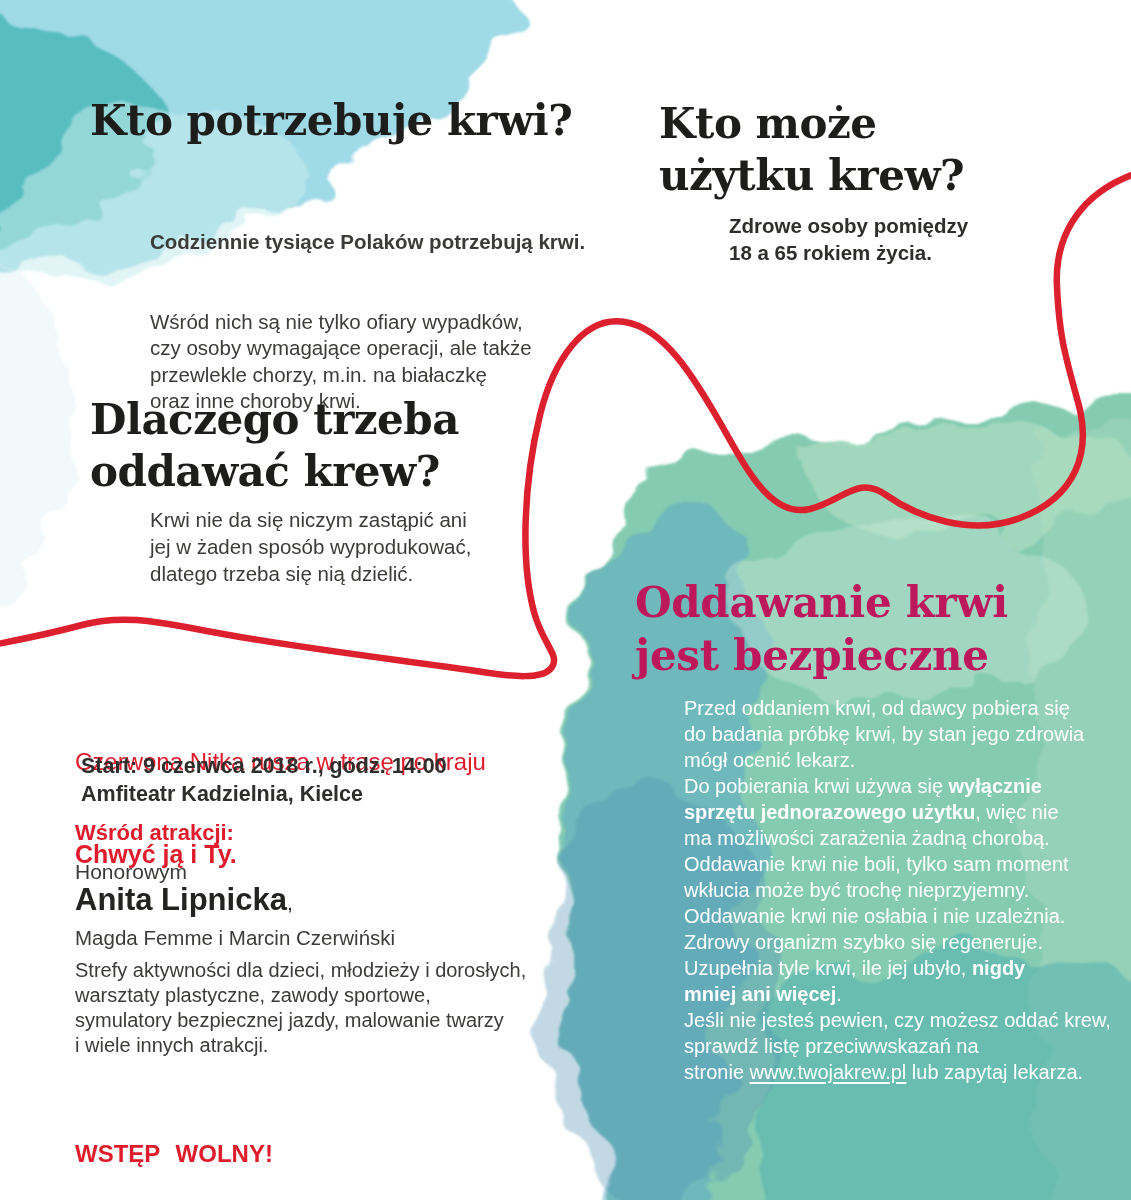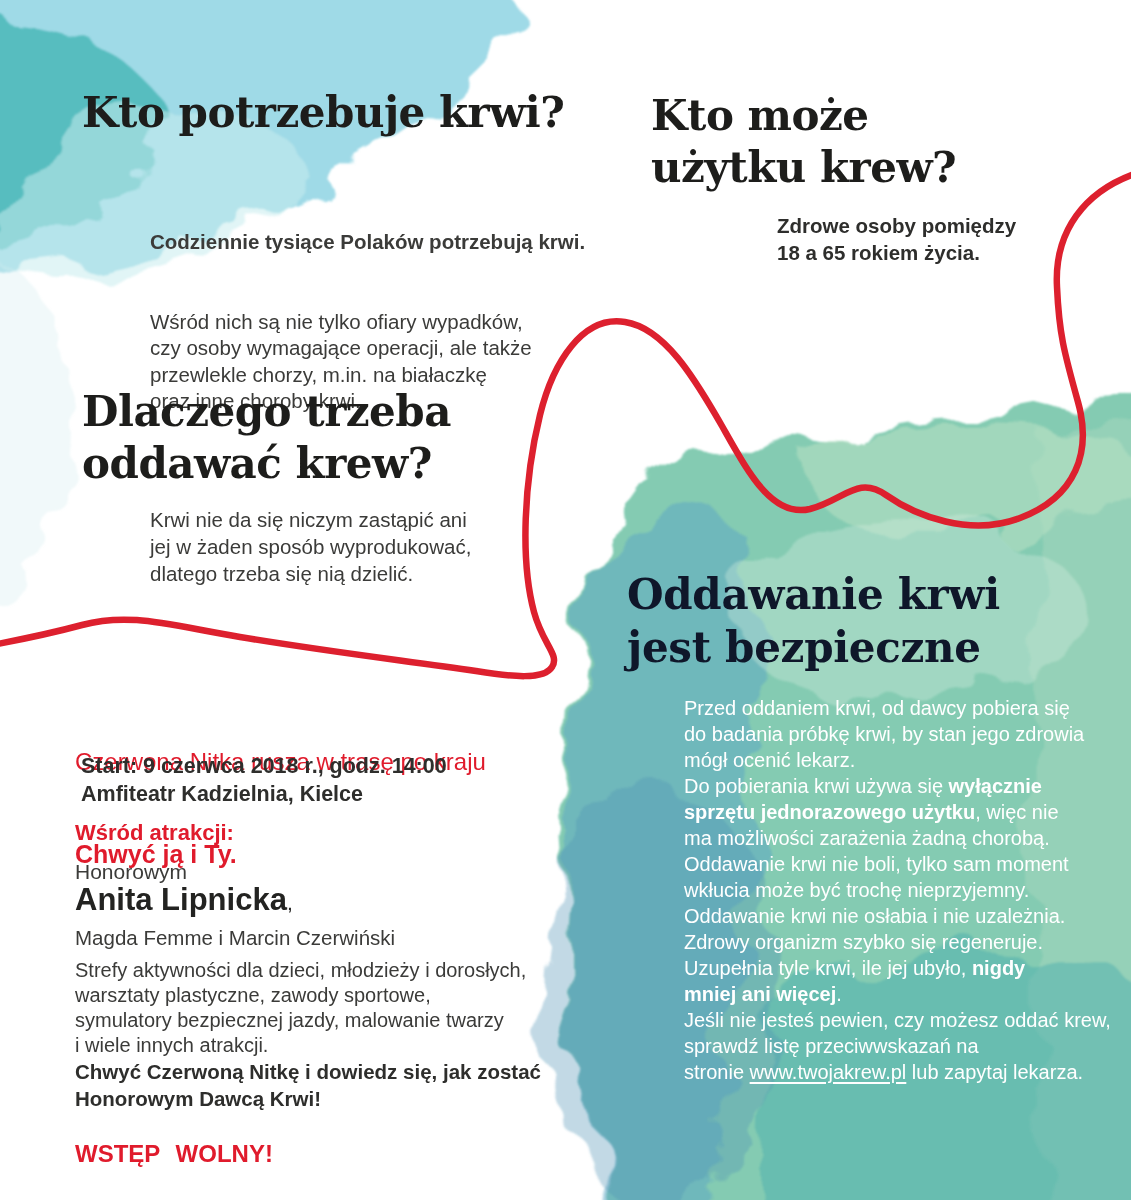--- a/index.html
+++ b/index.html
@@ -6,46 +6,46 @@
   .poster {
     position:relative; width:1131px; height:1200px;
     background:#ffffff; overflow:hidden;
     font-family:"Liberation Sans", sans-serif;
     color:#3b3b39;
   }
   .bg { position:absolute; left:0; top:0; width:1131px; height:1200px; z-index:0; }
   .txt { position:absolute; z-index:2; white-space:pre; }
   .h {
     font-family:"DejaVu Serif", serif; font-weight:700;
-    color:#1d1d1b; letter-spacing:-0.5px; margin:8px;
+    color:#1d1d1b; letter-spacing:-0.5px; margin:16px;
   }
   .b { font-weight:700; }
   .red { color:#e01b2c; }
 
   .who-needs-h   { left:74px;  top:80px;  font-size:42px; line-height:50px; }
   .who-needs-p   { left:150px; top:176px; font-size:20.5px; line-height:26.5px; }
   .who-can-h     { left:643px; top:82px;  font-size:42px; line-height:52px; }
-  .who-can-p     { left:729px; top:212px; font-size:20.5px; line-height:27px; font-weight:700; color:#2e2e2c;margin-left:48px; }
+  .who-can-p     { left:729px; top:212px; font-size:20.5px; line-height:27px; font-weight:700; color:#2e2e2c; }
   .why-h         { left:74px;  top:378px; font-size:42px; line-height:52px; }
   .why-p         { left:150px; top:506px; font-size:20.5px; line-height:27px; }
 
   .tour-red      { left:75px;  top:684px; line-height:31px; }
   .tour-line1    { font-size:24px; }
   .tour-line2    { font-size:25px; font-weight:700; }
   .start-info    { left:81px;  top:752px; font-size:21.5px; line-height:28px; font-weight:700; color:#2e2e2c; }
   .attractions   { left:75px;  top:820px; font-size:22px; font-weight:700; }
   .concerts      { left:75px;  top:860px; font-size:21px; }
   .headliner-row { left:75px;  top:882px; font-size:31px; font-weight:700; color:#232321;text-align:right; }
   .headliner-comma { font-size:21px; font-weight:400; }
   .other-artists { left:75px;  top:926px; font-size:20.5px; }
   .activities    { left:75px;  top:958px; font-size:20px; line-height:25px; }
   .cta           { left:75px;  top:1058px; font-size:20.5px; line-height:27px; font-weight:700; color:#2e2e2c; }
   .admission     { left:75px;  top:1140px; font-size:24px; font-weight:700; word-spacing:9px; }
 
-  .safe-h        { left:619px; top:560px; font-size:42px; line-height:53px; color:#0f172a; letter-spacing:-0.3px; }
+  .safe-h        { left:619px; top:560px; font-size:42px; line-height:53px; color:#be185d; letter-spacing:-0.3px; }
   .safe-p        { left:684px; top:695px; font-size:20px; line-height:26px; color:#ffffff; }
   .safe-link     { text-decoration:underline; text-underline-offset:3px; cursor:pointer; color:#ffffff; }
 </style>
 </head>
 <body>
 
 <div class="poster">
 
   <svg class="bg" viewBox="0 0 1131 1200" aria-hidden="true">
     <defs>
@@ -129,22 +129,20 @@
 
   <div class="txt headliner-row"><span>Anita Lipnicka</span><span class="headliner-comma">,</span></div>
 
   <div class="txt other-artists">Magda Femme i Marcin Czerwiński</div>
 
   <div class="txt activities">Strefy aktywności dla dzieci, młodzieży i dorosłych,
 warsztaty plastyczne, zawody sportowe,
 symulatory bezpiecznej jazdy, malowanie twarzy
 i wiele innych atrakcji.</div>
 
-  <div class="txt cta">Chwyć Czerwoną Nitkę i dowiedz się, jak zostać
-Honorowym Dawcą Krwi!</div>
 
   <div class="txt admission red">WSTĘP WOLNY!</div>
 
   <h1 class="txt h safe-h">Oddawanie krwi
 jest bezpieczne</h1>
   <div class="txt safe-p"><span>Przed oddaniem krwi, od dawcy pobiera się
 do badania próbkę krwi, by stan jego zdrowia
 mógł ocenić lekarz.
 Do pobierania krwi używa się </span><span class="b">wyłącznie
 sprzętu jednorazowego użytku</span><span>, więc nie

